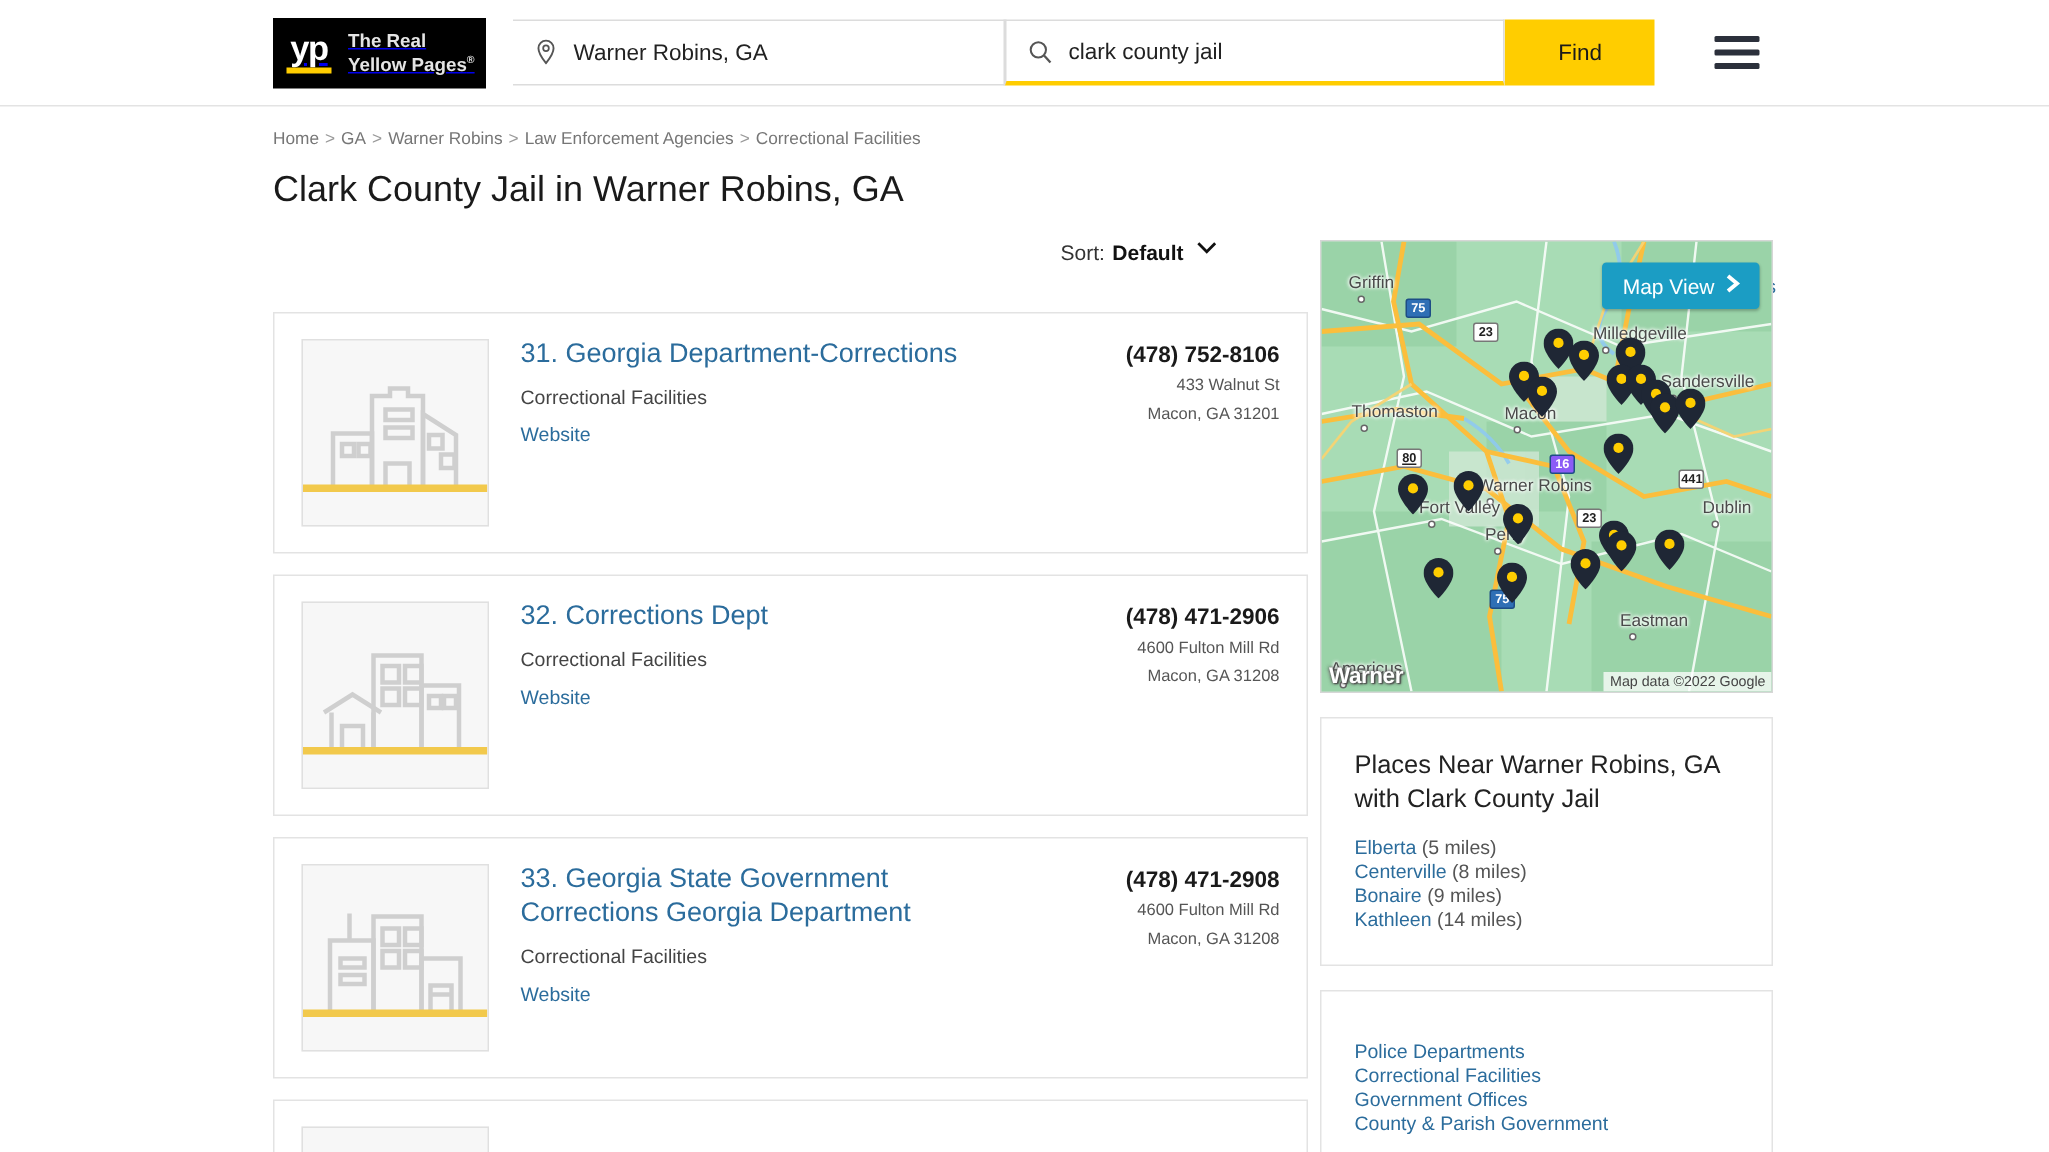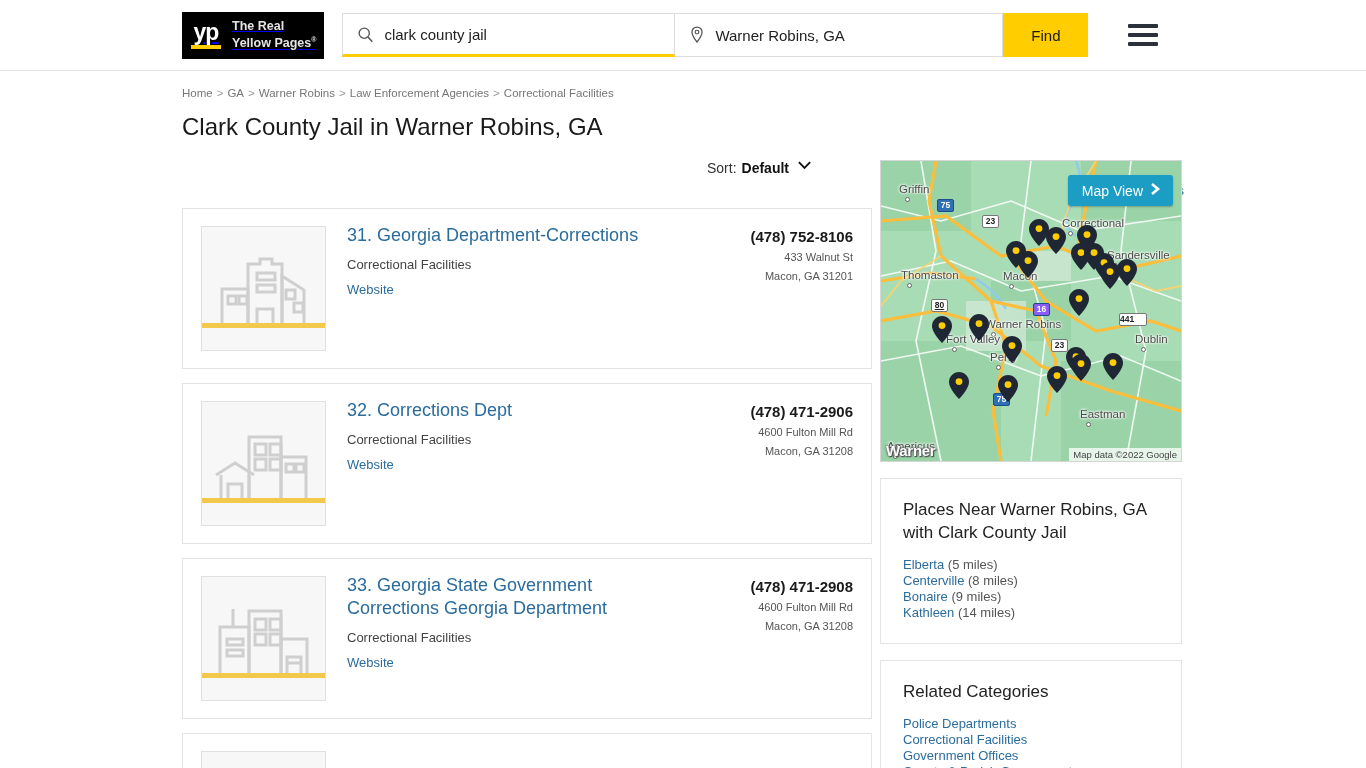--- a/index.html
+++ b/index.html
@@ -57,21 +57,21 @@
   }
   .field.term { width: 333px; border-bottom: 3px solid #ffcd00; }
   .field.loc  { width: 328px; border-left: none; border-bottom: 1px solid #dcdcdc; }
   .field .ico { margin: 0 10px 0 14px; flex: 0 0 auto; display:flex; }
   .field input {
     border: none; outline: none; flex: 1 1 auto;
     font-size: 15px; color: #222; font-family: "Liberation Sans", sans-serif;
     background: transparent; padding: 0; height: 100%;
   }
   .find-btn {
-    width: 85px; height: 44px; background: #ffcd00; border: none;
+    width: 100px; height: 44px; background: #ffcd00; border: none;
     font-size: 15px; color: #1a1a1a; cursor: pointer;
     font-family: "Liberation Sans", sans-serif;
   }
   .hamburger {
     margin-left: 40px; width: 30px; cursor: pointer;
     display: flex; flex-direction: column; gap: 5px;
   }
   .hamburger span { display:block; height: 4px; background: #2b303b; border-radius: 1px; }
 
   
@@ -182,37 +182,37 @@
       <span class="yp">yp</span>
       <span class="bar"></span>
     </span>
     <span class="logo-text">
       <span>The Real</span><br>
       <span>Yellow Pages</span><sup>®</sup>
     </span>
   </a>
 
   <div class="search-wrap">
+    <div class="field loc">
+      <span class="ico">
+        <svg width="16" height="18" viewBox="0 0 16 20">
+            <path d="M8 1.2c-3.1 0-5.6 2.5-5.6 5.6 0 4.2 5.6 11 5.6 11s5.6-6.8 5.6-11C13.6 3.7 11.1 1.2 8 1.2z" fill="none" stroke="#555" stroke-width="1.4"></path>
+            <circle cx="8" cy="6.8" r="2.1" fill="none" stroke="#555" stroke-width="1.3"></circle>
+          </svg>
+      </span>
+      <input type="text" value="Warner Robins, GA" style="">
+    </div>
     <div class="field term">
       <span class="ico">
         <svg width="17" height="17" viewBox="0 0 20 20">
             <circle cx="8.5" cy="8.5" r="6" fill="none" stroke="#555" stroke-width="1.6"></circle>
             <line x1="13" y1="13" x2="18" y2="18.5" stroke="#555" stroke-width="1.8"></line>
           </svg>
       </span>
       <input type="text" value="clark county jail" style="">
-    </div>
-    <div class="field loc">
-      <span class="ico">
-        <svg width="16" height="18" viewBox="0 0 16 20">
-            <path d="M8 1.2c-3.1 0-5.6 2.5-5.6 5.6 0 4.2 5.6 11 5.6 11s5.6-6.8 5.6-11C13.6 3.7 11.1 1.2 8 1.2z" fill="none" stroke="#555" stroke-width="1.4"></path>
-            <circle cx="8" cy="6.8" r="2.1" fill="none" stroke="#555" stroke-width="1.3"></circle>
-          </svg>
-      </span>
-      <input type="text" value="Warner Robins, GA" style="">
     </div>
     <button class="find-btn">Find</button>
   </div>
 
   <div class="hamburger">
     <span></span>
     <span></span>
     <span></span>
   </div>
 </div>
@@ -387,21 +387,21 @@
           <g stroke="#f7d372" stroke-width="1.8" fill="none" opacity=".95">
             <path d="M60 95 L20 120 L0 145"></path>
             <path d="M175 85 L190 40 L215 0"></path>
             <path d="M230 110 L275 130 L300 125"></path>
           </g>
         </svg>
 
         <div id="map-cities">
             <div style="position: absolute; left: 18px; top: 22px; font-size: 11.5px; color: rgb(74, 74, 74); white-space: nowrap; text-shadow: rgb(255, 255, 255) 0px 0px 3px, rgb(255, 255, 255) 0px 0px 3px, rgb(255, 255, 255) 0px 0px 2px;">Griffin</div>
             <div style="position: absolute; left: 24px; top: 36px; width: 5px; height: 5px; border: 1px solid rgb(102, 102, 102); border-radius: 50%; background: rgb(255, 255, 255);"></div>
-            <div style="position: absolute; left: 181px; top: 56px; font-size: 11.5px; color: rgb(74, 74, 74); white-space: nowrap; text-shadow: rgb(255, 255, 255) 0px 0px 3px, rgb(255, 255, 255) 0px 0px 3px, rgb(255, 255, 255) 0px 0px 2px;">Correctional</div>
+            <div style="position: absolute; left: 181px; top: 56px; font-size: 11.5px; color: rgb(74, 74, 74); white-space: nowrap; text-shadow: rgb(255, 255, 255) 0px 0px 3px, rgb(255, 255, 255) 0px 0px 3px, rgb(255, 255, 255) 0px 0px 2px;">Milledgeville</div>
             <div style="position: absolute; left: 187px; top: 70px; width: 5px; height: 5px; border: 1px solid rgb(102, 102, 102); border-radius: 50%; background: rgb(255, 255, 255);"></div>
             <div style="position: absolute; left: 226px; top: 88px; font-size: 11.5px; color: rgb(74, 74, 74); white-space: nowrap; text-shadow: rgb(255, 255, 255) 0px 0px 3px, rgb(255, 255, 255) 0px 0px 3px, rgb(255, 255, 255) 0px 0px 2px;">Sandersville</div>
             <div style="position: absolute; left: 232px; top: 102px; width: 5px; height: 5px; border: 1px solid rgb(102, 102, 102); border-radius: 50%; background: rgb(255, 255, 255);"></div>
             <div style="position: absolute; left: 20px; top: 108px; font-size: 11.5px; color: rgb(74, 74, 74); white-space: nowrap; text-shadow: rgb(255, 255, 255) 0px 0px 3px, rgb(255, 255, 255) 0px 0px 3px, rgb(255, 255, 255) 0px 0px 2px;">Thomaston</div>
             <div style="position: absolute; left: 26px; top: 122px; width: 5px; height: 5px; border: 1px solid rgb(102, 102, 102); border-radius: 50%; background: rgb(255, 255, 255);"></div>
             <div style="position: absolute; left: 122px; top: 109px; font-size: 11.5px; color: rgb(74, 74, 74); white-space: nowrap; text-shadow: rgb(255, 255, 255) 0px 0px 3px, rgb(255, 255, 255) 0px 0px 3px, rgb(255, 255, 255) 0px 0px 2px;">Macon</div>
             <div style="position: absolute; left: 128px; top: 123px; width: 5px; height: 5px; border: 1px solid rgb(102, 102, 102); border-radius: 50%; background: rgb(255, 255, 255);"></div>
             <div style="position: absolute; left: 104px; top: 157px; font-size: 11.5px; color: rgb(74, 74, 74); white-space: nowrap; text-shadow: rgb(255, 255, 255) 0px 0px 3px, rgb(255, 255, 255) 0px 0px 3px, rgb(255, 255, 255) 0px 0px 2px;">Warner Robins</div>
             <div style="position: absolute; left: 110px; top: 171px; width: 5px; height: 5px; border: 1px solid rgb(102, 102, 102); border-radius: 50%; background: rgb(255, 255, 255);"></div>
             <div style="position: absolute; left: 65px; top: 172px; font-size: 11.5px; color: rgb(74, 74, 74); white-space: nowrap; text-shadow: rgb(255, 255, 255) 0px 0px 3px, rgb(255, 255, 255) 0px 0px 3px, rgb(255, 255, 255) 0px 0px 2px;">Fort Valley</div>
@@ -414,21 +414,21 @@
             <div style="position: absolute; left: 205px; top: 261px; width: 5px; height: 5px; border: 1px solid rgb(102, 102, 102); border-radius: 50%; background: rgb(255, 255, 255);"></div>
             <div style="position: absolute; left: 6px; top: 279px; font-size: 11.5px; color: rgb(74, 74, 74); white-space: nowrap; text-shadow: rgb(255, 255, 255) 0px 0px 3px, rgb(255, 255, 255) 0px 0px 3px, rgb(255, 255, 255) 0px 0px 2px;">Americus</div>
             <div style="position: absolute; left: 12px; top: 293px; width: 5px; height: 5px; border: 1px solid rgb(102, 102, 102); border-radius: 50%; background: rgb(255, 255, 255);"></div>
           </div>
 
         <div id="map-shields">
             <div style="position: absolute; left: 56px; top: 38px; width: 17px; height: 13px; border-radius: 2px; background: rgb(47, 111, 181); color: rgb(255, 255, 255); border: 1px solid rgb(29, 77, 133); font-size: 8.5px; line-height: 11px; text-align: center; font-weight: bold;">75</div>
             <div style="position: absolute; left: 101px; top: 54px; width: 17px; height: 13px; border-radius: 2px; background: rgb(255, 255, 255); color: rgb(34, 34, 34); border: 1px solid rgb(119, 119, 119); font-size: 8.5px; line-height: 11px; text-align: center; font-weight: bold;">23</div>
             <div style="position: absolute; left: 50px; top: 138px; width: 17px; height: 13px; border-radius: 2px; background: rgb(255, 255, 255); color: rgb(34, 34, 34); border: 1px solid rgb(119, 119, 119); font-size: 8.5px; line-height: 11px; text-align: center; font-weight: bold; text-decoration: underline;">80</div>
             <div style="position: absolute; left: 152px; top: 142px; width: 17px; height: 13px; border-radius: 2px; background: #8b5cf6; color: rgb(255, 255, 255); border: 1px solid rgb(29, 77, 133); font-size: 8.5px; line-height: 11px; text-align: center; font-weight: bold;">16</div>
-            <div style="position: absolute; left: 238px; top: 152px; width: 28px; height: 13px; border-radius: 2px; background: rgb(255, 255, 255); color: rgb(34, 34, 34); border: 1px solid rgb(119, 119, 119); font-size: 8.5px; line-height: 11px; text-align: left; font-weight: bold;">441</div>
+            <div style="position: absolute; left: 238px; top: 152px; width: 17px; height: 13px; border-radius: 2px; background: rgb(255, 255, 255); color: rgb(34, 34, 34); border: 1px solid rgb(119, 119, 119); font-size: 8.5px; line-height: 11px; text-align: right; font-weight: bold;">441</div>
             <div style="position: absolute; left: 170px; top: 178px; width: 17px; height: 13px; border-radius: 2px; background: rgb(255, 255, 255); color: rgb(34, 34, 34); border: 1px solid rgb(119, 119, 119); font-size: 8.5px; line-height: 11px; text-align: center; font-weight: bold;">23</div>
             <div style="position: absolute; left: 112px; top: 232px; width: 17px; height: 13px; border-radius: 2px; background: rgb(47, 111, 181); color: rgb(255, 255, 255); border: 1px solid rgb(29, 77, 133); font-size: 8.5px; line-height: 11px; text-align: center; font-weight: bold;">75</div>
           </div>
 
         <div id="map-pins">
             <svg class="pin" viewBox="0 0 20 27" style="left: 148px; top: 58px;">
               <path d="M10 0C4.5 0 0 4.5 0 10c0 7 10 17 10 17s10-10 10-17C20 4.5 15.5 0 10 0z" fill="#1f2735"></path>
               <circle cx="10" cy="9.6" r="3.4" fill="#ffcd00"></circle>
             </svg>
             <svg class="pin" viewBox="0 0 20 27" style="left: 165px; top: 66px;">
@@ -525,21 +525,20 @@
         <h2 class="side-title">Places Near Warner Robins, GA with Clark County Jail</h2>
         <div class="side-list" id="places-list">
             <div class="row"><a href="#">Elberta</a><span> (5 miles)</span></div>
             <div class="row"><a href="#">Centerville</a><span> (8 miles)</span></div>
             <div class="row"><a href="#">Bonaire</a><span> (9 miles)</span></div>
             <div class="row"><a href="#">Kathleen</a><span> (14 miles)</span></div>
           </div>
       </div>
 
       <div class="side-card">
-        <h2 class="side-title">Related Categories</h2>
         <div class="side-list cat-list" id="cats-list">
             <div class="row"><a href="#">Police Departments</a></div>
             <div class="row"><a href="#">Correctional Facilities</a></div>
             <div class="row"><a href="#">Government Offices</a></div>
             <div class="row"><a href="#">County &amp; Parish Government</a></div>
           </div>
       </div>
 
     </div>
   </div>

